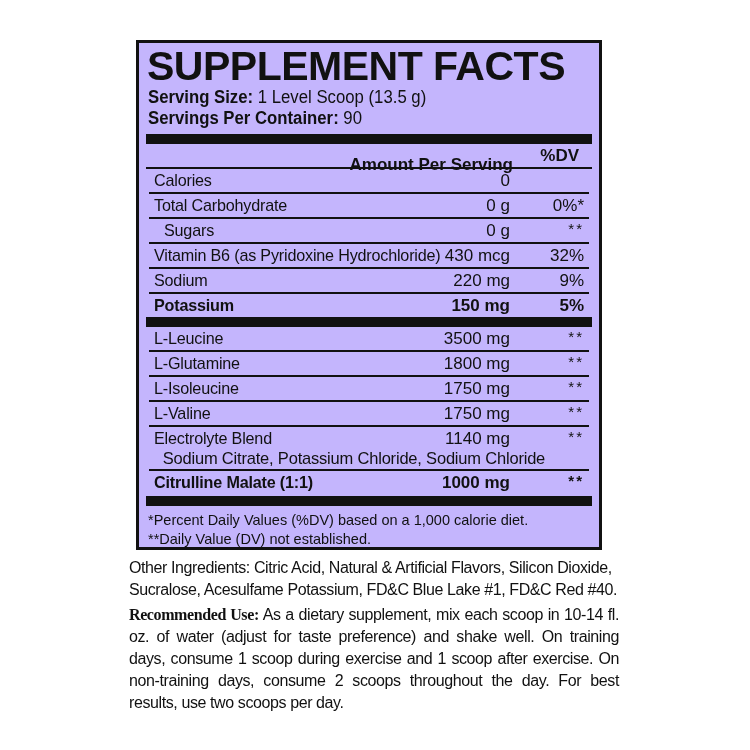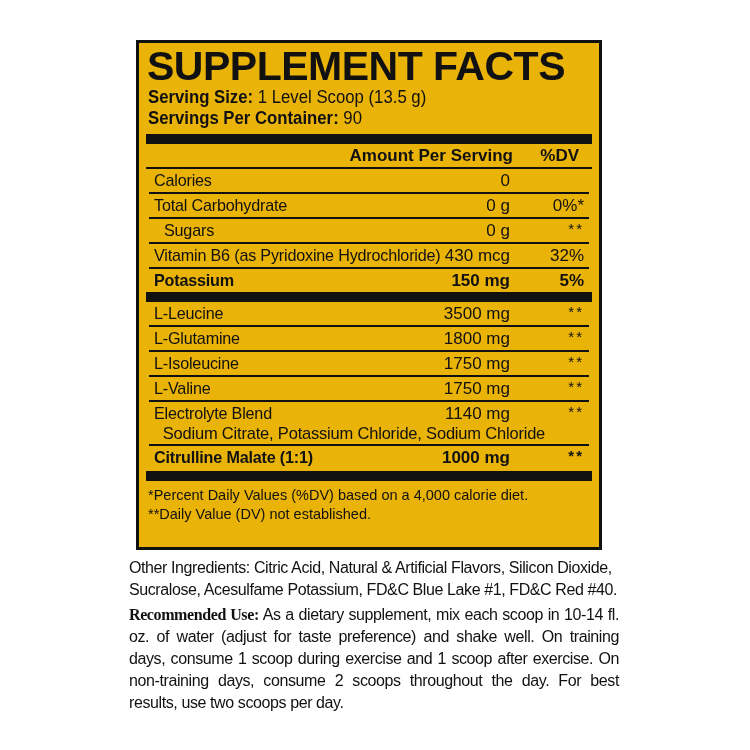--- a/index.html
+++ b/index.html
@@ -4,39 +4,39 @@
 <style>
   html,body{margin:0;padding:0;}
   body{
     width:750px;height:750px;background:#ffffff;position:relative;
     font-family:"Liberation Sans",sans-serif;color:#111;
     -webkit-font-smoothing:antialiased;
   }
   
   .panel{
     position:absolute;left:136px;top:40px;width:466px;height:510px;
-    border:3px solid #111;box-sizing:border-box;background:#eab308;overflow:hidden;
+    border:3px solid #111;box-sizing:border-box;background:#c4b5fd;overflow:hidden;
   }
   .title{
     font-weight:bold;font-size:41px;line-height:42px;letter-spacing:-0.5px;
     margin:2px 6px 0 8px;white-space:nowrap;
   }
   .serv{
     margin:0 9px;font-size:18px;line-height:21px;white-space:nowrap;
     transform:scaleX(0.93);transform-origin:0 50%;
   }
   .serv b{font-weight:bold;}
   .bar{height:10px;background:#111;margin:0 7px;}
   .bar1{margin-top:5px;}
   .bar3{margin-top:2px;}
   .hdr{
     position:relative;height:21px;line-height:21px;margin:0 7px;padding:1px 5px;
     border-bottom:2px solid #111;font-weight:bold;font-size:17px;
   }
-  .hamt{position:absolute;right:79px;top:1px;white-space:nowrap;}
+  .hamt{position:absolute;right:79px;top:10px;white-space:nowrap;}
   .hdv{position:absolute;right:13px;top:1px;white-space:nowrap;}
   .frow{margin:0 10px;padding:1px 5px;border-bottom:2px solid #111;font-size:17px;}
   .frow.last{border-bottom:none;font-weight:bold;}
   .rline{position:relative;height:21px;line-height:21px;}
   .rname{
     position:absolute;left:0;top:0;white-space:nowrap;letter-spacing:-0.2px;
     transform:scaleX(0.95);transform-origin:0 50%;
   }
   .indent .rname{left:10px;}
   .ramt{position:absolute;right:74px;top:0;white-space:nowrap;}
@@ -95,20 +95,27 @@
           <span class="rdv stars">**</span>
         </div>
       </div>
       <div class="frow">
         <div class="rline">
           <span class="rname">Vitamin B6 (as Pyridoxine Hydrochloride)</span>
           <span class="ramt">430 mcg</span>
           <span class="rdv">32%</span>
         </div>
       </div>
+      <div class="frow">
+        <div class="rline">
+          <span class="rname">Sodium</span>
+          <span class="ramt">220 mg</span>
+          <span class="rdv">9%</span>
+        </div>
+      </div>
       <div class="frow last">
         <div class="rline">
           <span class="rname">Potassium</span>
           <span class="ramt">150 mg</span>
           <span class="rdv">5%</span>
         </div>
       </div>
     </div>
 
   <div class="bar"></div>
@@ -155,20 +162,20 @@
           <span class="rname">Citrulline Malate (1:1)</span>
           <span class="ramt">1000 mg</span>
           <span class="rdv stars">**</span>
         </div>
       </div>
     </div>
 
   <div class="bar bar3"></div>
 
   <div class="fnotes">
-    <div class="fnote">*Percent Daily Values (%DV) based on a 4,000 calorie diet.</div>
+    <div class="fnote">*Percent Daily Values (%DV) based on a 1,000 calorie diet.</div>
     <div class="fnote">**Daily Value (DV) not established.</div>
   </div>
 </div>
 
 <div class="para" id="other-ingredients"><span>Other Ingredients:</span><span> Citric Acid, Natural &amp; Artificial Flavors, Silicon Dioxide, Sucralose, Acesulfame Potassium, FD&amp;C Blue Lake #1, FD&amp;C Red #40.</span></div>
 
 <div class="para" id="recommended-use"><b>Recommended Use:</b><span> As a dietary supplement, mix each scoop in 10-14 fl. oz. of water (adjust for taste preference) and shake well. On training days, consume 1 scoop during exercise and 1 scoop after exercise. On non-training days, consume 2 scoops throughout the day. For best results, use two scoops per day.</span></div>
 
 </body></html>

